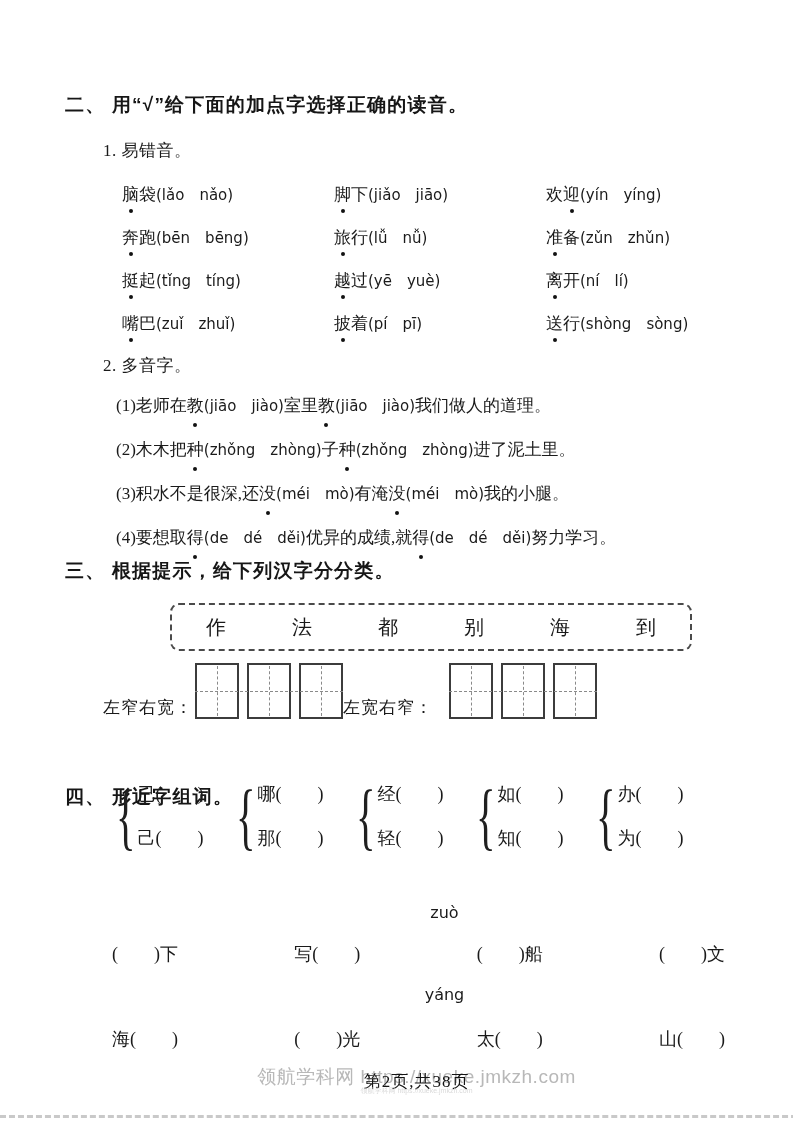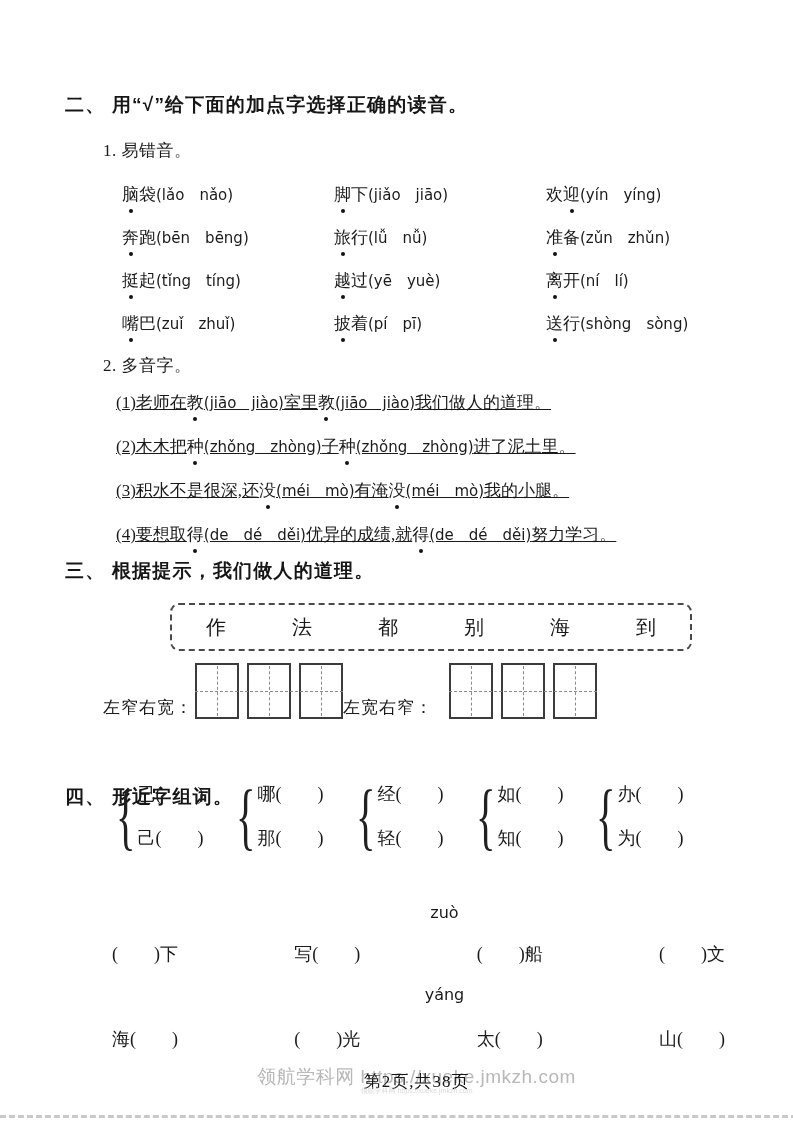--- a/index.html
+++ b/index.html
@@ -22,21 +22,21 @@
   .dotchar::after{
     content:"";position:absolute;left:50%;transform:translateX(-50%);
     bottom:-7px;width:4px;height:4px;border-radius:50%;background:#121212;
   }
   
   .wgrid{display:grid;grid-template-columns:212px 212px auto;grid-auto-rows:43px;font-size:17px;}
   .word{white-space:pre;}
   .word .py{font-size:15px;}
   
   .sentences{font-size:17px;}
-  .sentence{height:44px;line-height:22px;white-space:pre;text-decoration:underline;}
+  .sentence{height:44px;line-height:28px;white-space:pre;}
   
   .charbox{
     width:450px;height:44px;border:2px dashed #4a4a4a;border-radius:9px;
     display:flex;align-items:center;justify-content:space-between;
     padding:0 34px;box-sizing:content-box;font-size:20px;
   }
   
   .tzrow{display:flex;align-items:flex-end;height:58px;font-size:17px;}
   .lbl{letter-spacing:1px;}
   .tzgroup{position:relative;display:inline-flex;gap:8px;height:56px;}
@@ -77,21 +77,21 @@
   <div class="abs heading" style="top:92px;left:65px">二、 用“√”给下面的加点字选择正确的读音。</div>
 
   <div class="abs sub" style="top:139px;left:103px">1. 易错音。</div>
 
   <div class="abs wgrid" style="top:183px;left:122px;width:658px"><div class="word"><span class="zh"><span class="dotchar">脑</span>袋</span><span class="py">(lǎo　nǎo)</span></div><div class="word"><span class="zh"><span class="dotchar">脚</span>下</span><span class="py">(jiǎo　jiāo)</span></div><div class="word"><span class="zh">欢<span class="dotchar">迎</span></span><span class="py">(yín　yíng)</span></div><div class="word"><span class="zh"><span class="dotchar">奔</span>跑</span><span class="py">(bēn　bēng)</span></div><div class="word"><span class="zh"><span class="dotchar">旅</span>行</span><span class="py">(lǚ　nǚ)</span></div><div class="word"><span class="zh"><span class="dotchar">准</span>备</span><span class="py">(zǔn　zhǔn)</span></div><div class="word"><span class="zh"><span class="dotchar">挺</span>起</span><span class="py">(tǐng　tíng)</span></div><div class="word"><span class="zh"><span class="dotchar">越</span>过</span><span class="py">(yē　yuè)</span></div><div class="word"><span class="zh"><span class="dotchar">离</span>开</span><span class="py">(ní　lí)</span></div><div class="word"><span class="zh"><span class="dotchar">嘴</span>巴</span><span class="py">(zuǐ　zhuǐ)</span></div><div class="word"><span class="zh"><span class="dotchar">披</span>着</span><span class="py">(pí　pī)</span></div><div class="word"><span class="zh"><span class="dotchar">送</span>行</span><span class="py">(shòng　sòng)</span></div></div>
 
   <div class="abs sub" style="top:354px;left:103px">2. 多音字。</div>
 
   <div class="abs sentences" style="top:392px;left:116px"><div class="sentence"><span class="zh">(1)老师在</span><span class="zh dotchar">教</span><span class="py">(jiāo　jiào)</span><span class="zh">室里</span><span class="zh dotchar">教</span><span class="py">(jiāo　jiào)</span><span class="zh">我们做人的道理。</span></div><div class="sentence"><span class="zh">(2)木木把</span><span class="zh dotchar">种</span><span class="py">(zhǒng　zhòng)</span><span class="zh">子</span><span class="zh dotchar">种</span><span class="py">(zhǒng　zhòng)</span><span class="zh">进了泥土里。</span></div><div class="sentence"><span class="zh">(3)积水不是很深,还</span><span class="zh dotchar">没</span><span class="py">(méi　mò)</span><span class="zh">有淹</span><span class="zh dotchar">没</span><span class="py">(méi　mò)</span><span class="zh">我的小腿。</span></div><div class="sentence"><span class="zh">(4)要想取</span><span class="zh dotchar">得</span><span class="py">(de　dé　děi)</span><span class="zh">优异的成绩,就</span><span class="zh dotchar">得</span><span class="py">(de　dé　děi)</span><span class="zh">努力学习。</span></div></div>
 
-  <div class="abs heading" style="top:558px;left:65px">三、 根据提示，我们做人的道理。</div>
+  <div class="abs heading" style="top:558px;left:65px">三、 根据提示，给下列汉字分分类。</div>
 
   <div class="abs charbox" style="top:603px;left:170px"><span class="zh">作</span><span class="zh">法</span><span class="zh">都</span><span class="zh">别</span><span class="zh">海</span><span class="zh">到</span></div>
 
   <div class="abs tzrow" style="top:661px;left:103px">
     <span class="lbl">左窄右宽：</span>
     <span class="tzgroup" style="margin-left:2px"><span class="tzg"></span><span class="tzg"></span><span class="tzg"></span></span>
     <span class="lbl" style="">左宽右窄：</span>
     <span class="tzgroup" style="margin-left:16px"><span class="tzg"></span><span class="tzg"></span><span class="tzg"></span></span>
   </div>
 

